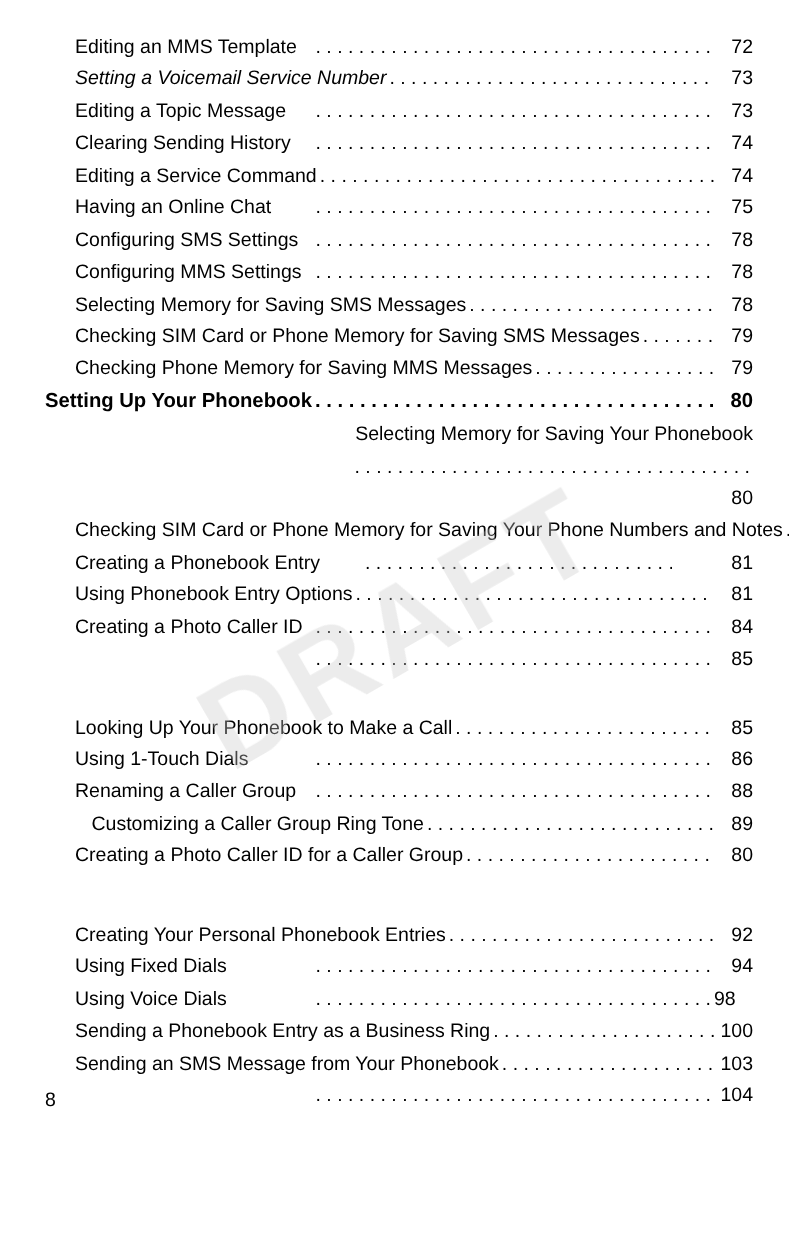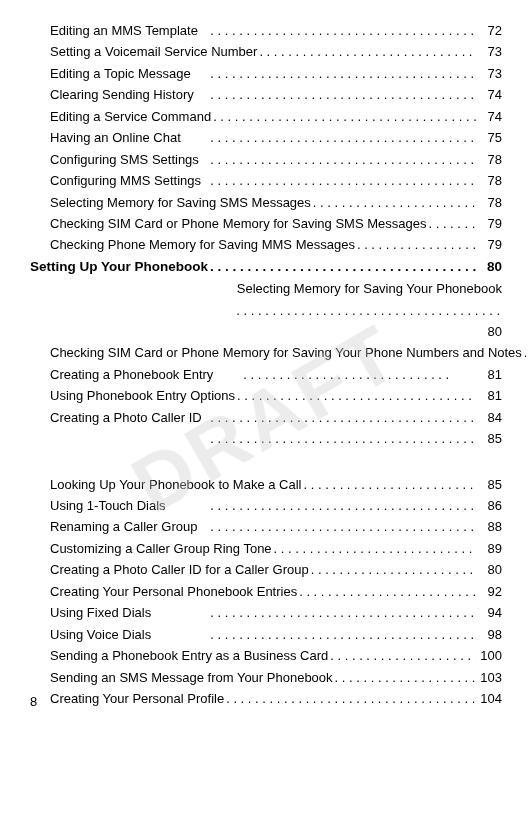--- a/index.html
+++ b/index.html
@@ -66,21 +66,21 @@
 <div class="page-content">
   <div class="draft-watermark">DRAFT</div>
 
   <div id="toc-list">
       <div class="toc-row indented" style="display: flex; align-items: baseline; line-height: 1.65; padding-left: 20px;">
         <span style="white-space: nowrap;">Editing an MMS Template</span>
         <span style="flex: 1 1 0%; overflow: hidden; white-space: nowrap; padding: 0px 2px; text-align: right;"> . . . . . . . . . . . . . . . . . . . . . . . . . . . . . . . . . . . . .</span>
         <span style="min-width: 26px; text-align: right; white-space: nowrap;">72</span>
       </div>
       <div class="toc-row indented" style="display: flex; align-items: baseline; line-height: 1.65; padding-left: 20px;">
-        <span style="white-space: nowrap;">Setting a Voicemail Service Number</span>
+        <span style="white-space: nowrap; font-style: italic;">Setting a Voicemail Service Number</span>
         <span style="flex: 1 1 0%; overflow: hidden; white-space: nowrap; padding: 0px 2px; text-align: right;"> . . . . . . . . . . . . . . . . . . . . . . . . . . . . . . . . . . . . .</span>
         <span style="min-width: 26px; text-align: right; white-space: nowrap;">73</span>
       </div>
       <div class="toc-row indented" style="display: flex; align-items: baseline; line-height: 1.65; padding-left: 20px;">
         <span style="white-space: nowrap;">Editing a Topic Message</span>
         <span style="flex: 1 1 0%; overflow: hidden; white-space: nowrap; padding: 0px 2px; text-align: right;"> . . . . . . . . . . . . . . . . . . . . . . . . . . . . . . . . . . . . .</span>
         <span style="min-width: 26px; text-align: right; white-space: nowrap;">73</span>
       </div>
       <div class="toc-row indented" style="display: flex; align-items: baseline; line-height: 1.65; padding-left: 20px;">
         <span style="white-space: nowrap;">Clearing Sending History</span>
@@ -165,55 +165,54 @@
         <span style="white-space: nowrap;">Using 1-Touch Dials</span>
         <span style="flex: 1 1 0%; overflow: hidden; white-space: nowrap; padding: 0px 2px; text-align: right;"> . . . . . . . . . . . . . . . . . . . . . . . . . . . . . . . . . . . . .</span>
         <span style="min-width: 26px; text-align: right; white-space: nowrap;">86</span>
       </div>
       <div class="toc-row indented" style="display: flex; align-items: baseline; line-height: 1.65; padding-left: 20px;">
         <span style="white-space: nowrap;">Renaming a Caller Group</span>
         <span style="flex: 1 1 0%; overflow: hidden; white-space: nowrap; padding: 0px 2px; text-align: right;"> . . . . . . . . . . . . . . . . . . . . . . . . . . . . . . . . . . . . .</span>
         <span style="min-width: 26px; text-align: right; white-space: nowrap;">88</span>
       </div>
       <div class="toc-row indented" style="display: flex; align-items: baseline; line-height: 1.65; padding-left: 20px;">
-        <span style="white-space: nowrap;">Customizing a Caller Group Ring Tone</span>
+        <span style="white-space: nowrap; margin-left: 11px;">Customizing a Caller Group Ring Tone</span>
         <span style="flex: 1 1 0%; overflow: hidden; white-space: nowrap; padding: 0px 2px; text-align: right;"> . . . . . . . . . . . . . . . . . . . . . . . . . . . . . . . . . . . . .</span>
         <span style="min-width: 26px; text-align: right; white-space: nowrap;">89</span>
       </div>
       <div class="toc-row indented" style="display: flex; align-items: baseline; line-height: 1.65; padding-left: 20px;">
         <span style="white-space: nowrap;">Creating a Photo Caller ID for a Caller Group</span>
         <span style="flex: 1 1 0%; overflow: hidden; white-space: nowrap; padding: 0px 2px; text-align: right;"> . . . . . . . . . . . . . . . . . . . . . . . . . . . . . . . . . . . . .</span>
         <span style="min-width: 26px; text-align: right; white-space: nowrap;">80</span>
       </div>
-      <div class="toc-row indented" style="display: flex; align-items: center; line-height: 1.65; padding-left: 20px;">
+      <div class="toc-row indented" style="display: flex; align-items: center; line-height: 1.65; padding-left: 20px; margin-top: 31px;">
         <span style="white-space: nowrap;">Creating Your Personal Phonebook Entries</span>
         <span style="flex: 1 1 0%; overflow: hidden; white-space: nowrap; padding: 0px 2px; text-align: right;"> . . . . . . . . . . . . . . . . . . . . . . . . . . . . . . . . . . . . .</span>
         <span style="min-width: 26px; text-align: right; white-space: nowrap;">92</span>
       </div>
       <div class="toc-row indented" style="display: flex; align-items: baseline; line-height: 1.65; padding-left: 20px;">
         <span style="white-space: nowrap;">Using Fixed Dials</span>
         <span style="flex: 1 1 0%; overflow: hidden; white-space: nowrap; padding: 0px 2px; text-align: right;"> . . . . . . . . . . . . . . . . . . . . . . . . . . . . . . . . . . . . .</span>
         <span style="min-width: 26px; text-align: right; white-space: nowrap;">94</span>
       </div>
       <div class="toc-row indented" style="display: flex; align-items: baseline; line-height: 1.65; padding-left: 20px;">
         <span style="white-space: nowrap;">Using Voice Dials</span>
         <span style="flex: 1 1 0%; overflow: hidden; white-space: nowrap; padding: 0px 2px; text-align: right;"> . . . . . . . . . . . . . . . . . . . . . . . . . . . . . . . . . . . . .</span>
-        <span style="min-width: 26px; text-align: right; white-space: nowrap;">98</span>
-      </div>
-      <div class="toc-row indented" style="display: flex; align-items: baseline; line-height: 1.65; padding-left: 20px;">
-        <span style="white-space: nowrap;">Sending a Phonebook Entry as a Business Card</span>
+        <span style="min-width: 26px; white-space: nowrap;">98</span>
+      </div>
+      <div class="toc-row indented" style="display: flex; align-items: baseline; line-height: 1.65; padding-left: 20px;">
+        <span style="white-space: nowrap;">Sending a Phonebook Entry as a Business Ring</span>
         <span style="flex: 1 1 0%; overflow: hidden; white-space: nowrap; padding: 0px 2px; text-align: right;"> . . . . . . . . . . . . . . . . . . . . . . . . . . . . . . . . . . . . .</span>
         <span style="min-width: 26px; text-align: right; white-space: nowrap;">100</span>
       </div>
       <div class="toc-row indented" style="display: flex; align-items: baseline; line-height: 1.65; padding-left: 20px;">
         <span style="white-space: nowrap;">Sending an SMS Message from Your Phonebook</span>
         <span style="flex: 1 1 0%; overflow: hidden; white-space: nowrap; padding: 0px 2px; text-align: right;"> . . . . . . . . . . . . . . . . . . . . . . . . . . . . . . . . . . . . .</span>
         <span style="min-width: 26px; text-align: right; white-space: nowrap;">103</span>
       </div>
       <div class="toc-row indented" style="display: flex; align-items: baseline; line-height: 1.65; padding-left: 20px;">
-        <span style="white-space: nowrap;">Creating Your Personal Profile</span>
         <span style="flex: 1 1 0%; overflow: hidden; white-space: nowrap; padding: 0px 2px; text-align: right;"> . . . . . . . . . . . . . . . . . . . . . . . . . . . . . . . . . . . . .</span>
         <span style="min-width: 26px; text-align: right; white-space: nowrap;">104</span>
       </div>
     </div>
 
   <div class="page-number">8</div>
 </div>
 
 </body></html>

